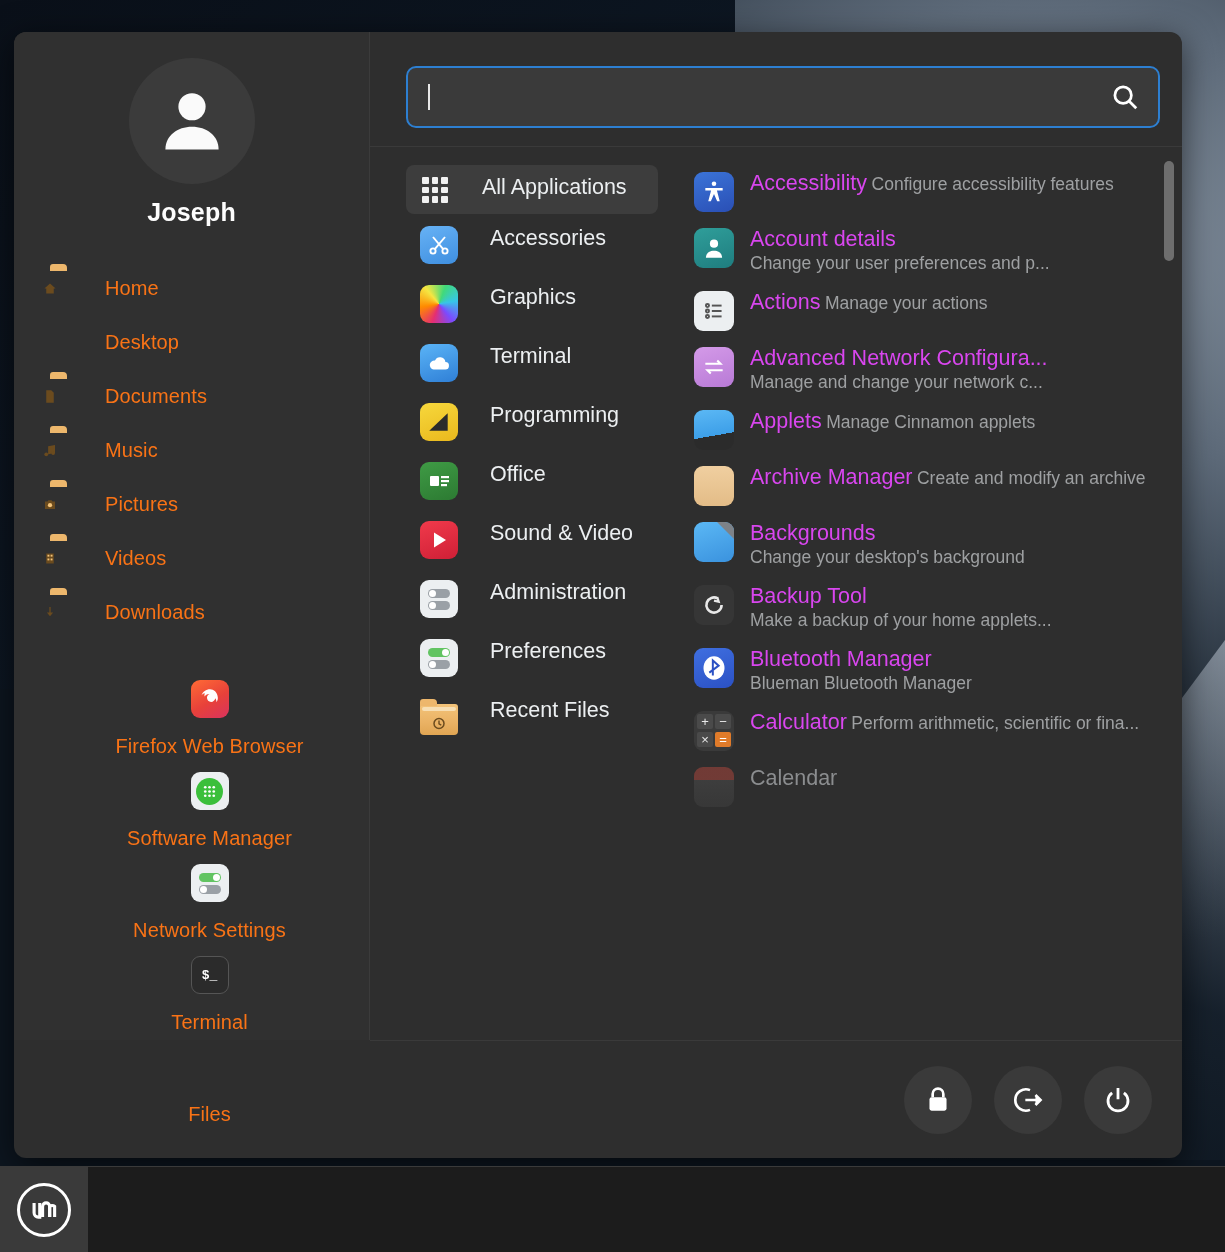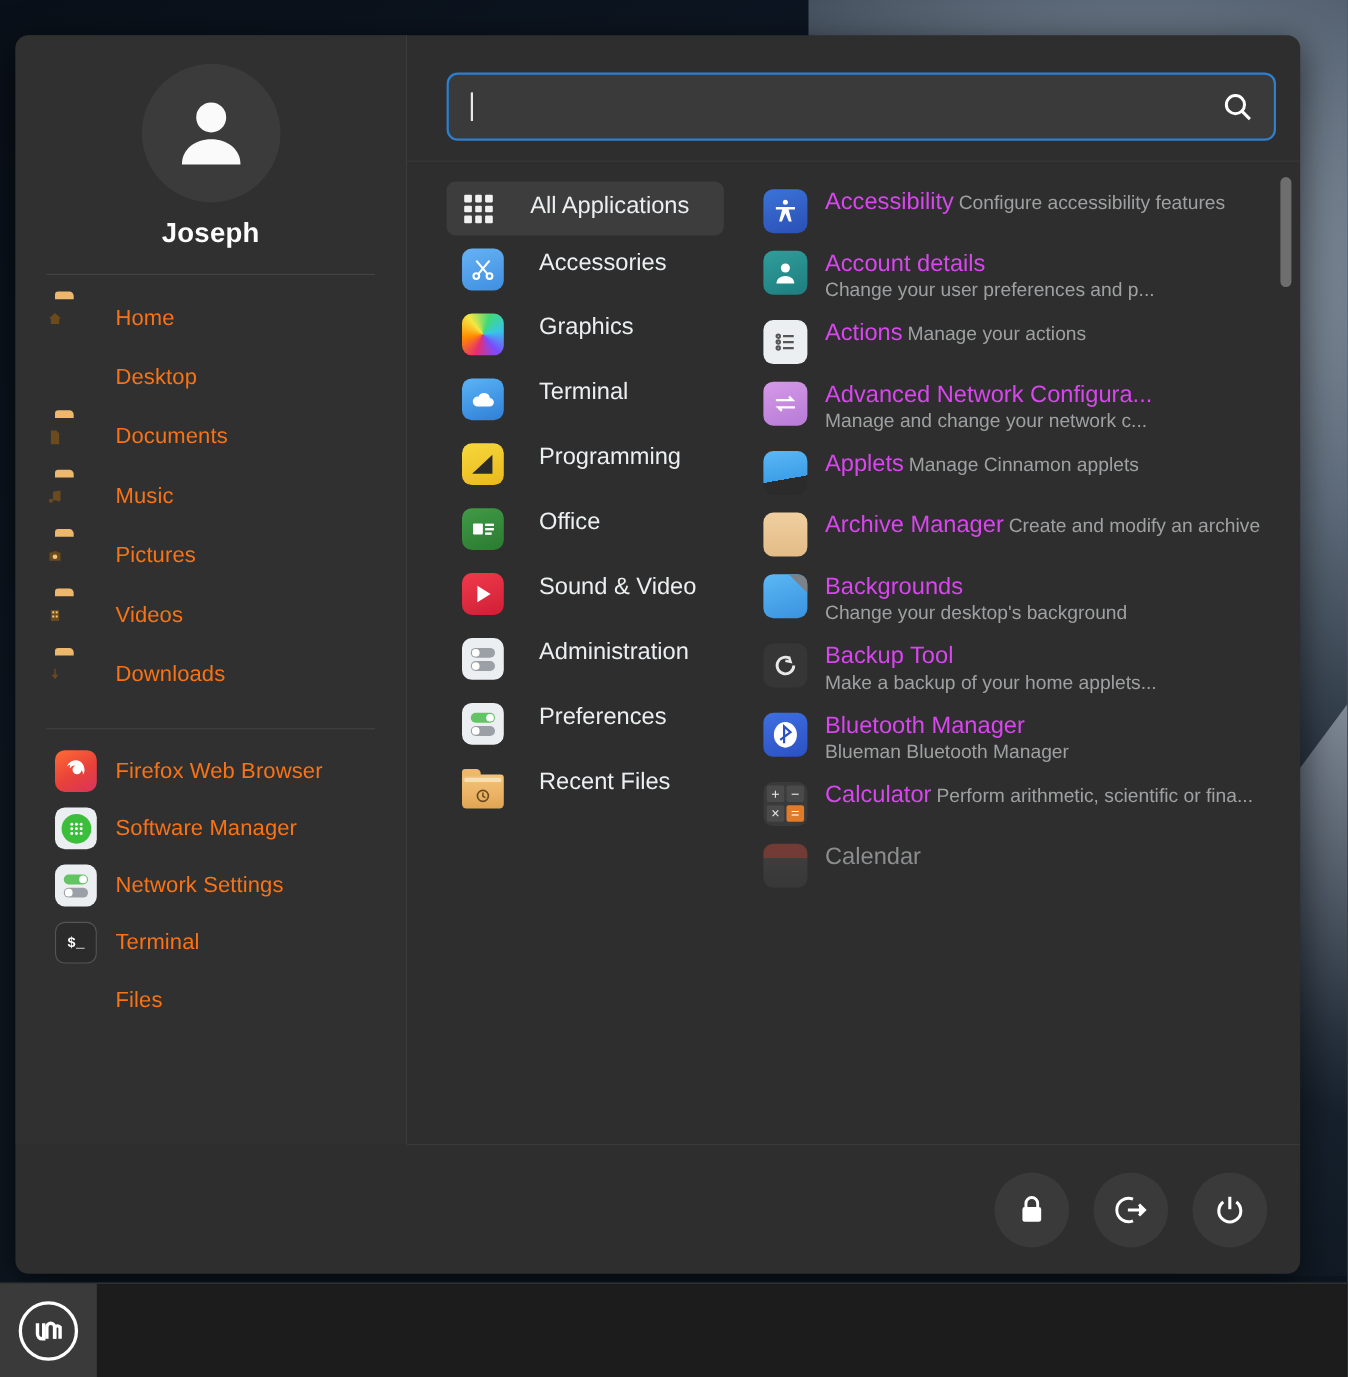--- a/index.html
+++ b/index.html
@@ -47,21 +47,21 @@
   }
   .sep { height:1px; background:#434343; margin:22px 28px 8px 28px; }
   .places { padding:4px 0 0 0; }
   .row {
     display:flex; align-items:center; gap:17px;
     padding:8px 0 8px 36px; cursor:default;
   }
   .row .ico { width:38px; height:38px; flex:0 0 38px; position:relative; }
   .row .lbl { color:#f97316; font-size:20px; letter-spacing:.1px; white-space:nowrap; }
   .favs { padding-top:4px; }
-  .favs .row { padding-top:7px; padding-bottom:7px; }
+  .favs .row { padding-top:7px; padding-bottom:7px;flex-direction:column; }
 
   
   .folder { width:38px; height:31px; margin-top:4px; position:relative;
     background:linear-gradient(180deg,#f3c379 0%, #eab264 60%, #e0a553 100%);
     border-radius:3px 3px 4px 4px; }
   .folder::before { content:""; position:absolute; left:0; top:-5px; width:17px; height:7px;
     background:#edb76c; border-radius:3px 4px 0 0; }
   .folder::after { content:""; position:absolute; left:2px; top:3px; right:2px; height:4px;
     background:#f7dfb4; border-radius:2px; }
   .folder .gl { position:absolute; left:50%; top:12px; transform:translateX(-50%);

